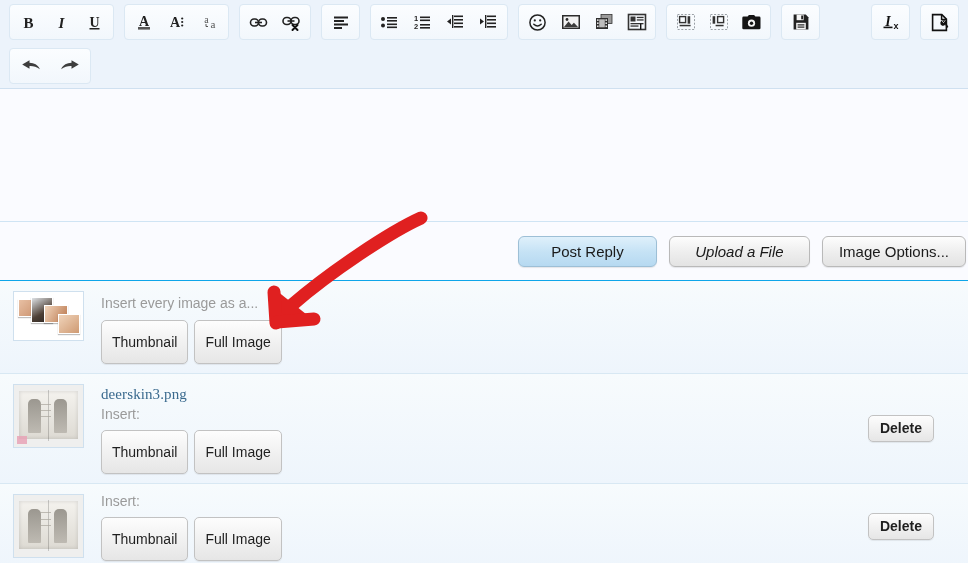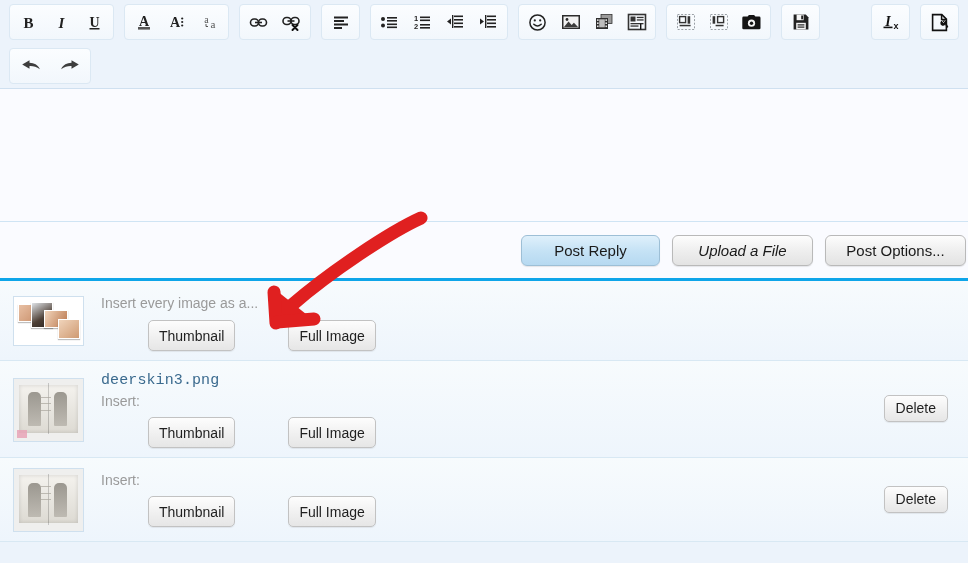--- a/index.html
+++ b/index.html
@@ -57,21 +57,21 @@
   }
 
   
   .action-bar {
     background: #fafbff;
     height: 59px;
     display: flex;
     align-items: center;
     justify-content: flex-end;
     padding-right: 2px;
-    border-bottom: 3px solid #0ea5e9;
+    border-bottom: 1px solid #0ea5e9;
   }
   .btn {
     font-family: "Liberation Sans", sans-serif;
     font-size: 15px;
     color: #1a1a1a;
     border: 1px solid #b9b9b9;
     border-radius: 6px;
     background: linear-gradient(to bottom, #fdfdfd 0%, #eeeeee 52%, #e3e3e3 100%);
     box-shadow: 0 1px 1px rgba(0,0,0,0.09);
     padding: 0 16px;
@@ -88,24 +88,24 @@
     text-align: center;
   }
   .btn.w-upload { min-width: 141px; text-align: center; font-style: italic; }
   .btn.w-more   { min-width: 141px; text-align: center; }
 
   
   .attach-list { background: #f2f8fd; }
   .attach-row {
     position: relative;
     display: flex;
-    align-items: center;
+    align-items: flex-start;
     background: linear-gradient(to bottom, #f7fbfd 0%, #eef5fc 100%);
     border-bottom: 1px solid #d8e8f3;
-    padding: 8px 10px 9px 13px;
+    padding: 8px 24px 9px 13px;
   }
   .attach-row.first { min-height: 63px; }
 
   .thumb-frame {
     width: 71px; height: 50px;
     border: 1px solid #cfe0ee;
     background: #ffffff;
     flex: 0 0 auto;
     position: relative;
     overflow: hidden;
@@ -155,21 +155,21 @@
     position: absolute; left: 3px; bottom: 3px; width: 10px; height: 8px;
     background: #e8a3b6; opacity: .85;
   }
 
   .attach-info {
     flex: 1 1 auto;
     padding-left: 17px;
     min-width: 0;
   }
   .file-name {
-    font-family: Liberation Mono, monospace;
+    font-family: Liberation Serif, serif;
     font-size: 15px;
     color: #3a6a8e;
     line-height: 20px;
     margin: 2px 0 1px 0;
     letter-spacing: .1px;
   }
   .insert-label {
     font-size: 14px;
     color: #9a9a9a;
     line-height: 19px;
@@ -179,46 +179,46 @@
 
   .mini-btns { display: flex; gap: 6px; }
   .mini-btn {
     font-family: "Liberation Sans", sans-serif;
     font-size: 14px;
     color: #1f1f1f;
     background: linear-gradient(to bottom, #fdfdfd 0%, #f0f0f0 55%, #e6e6e6 100%);
     border: 1px solid #c2c2c2;
     border-radius: 5px;
     padding: 0 10px;
-    height: 31px;
+    height: 44px;
     line-height: 24px;
     cursor: pointer;
     box-shadow: 0 1px 1px rgba(0,0,0,.07);
     white-space: nowrap;
-    margin-left: 47px;
   }
   .delete-wrap {
     flex: 0 0 auto;
     display: flex;
     align-items: center;
     align-self: center;
     padding-right: 10px;
   }
   .del-btn {
     font-family: "Liberation Sans", sans-serif;
     font-size: 14px;
     color: #1f1f1f;
     background: linear-gradient(to bottom, #fdfdfd 0%, #f0f0f0 55%, #e6e6e6 100%);
     border: 1px solid #c2c2c2;
     border-radius: 5px;
     padding: 0 11px;
     height: 27px;
     line-height: 25px;
     cursor: pointer;
     box-shadow: 0 1px 1px rgba(0,0,0,.07);
+    font-weight: bold;
   }
 
   
   .annotation {
     position: absolute;
     left: 0; top: 0;
     width: 968px; height: 563px;
     pointer-events: none;
   }
 </style>
@@ -468,21 +468,21 @@
       </div>
     </div>
 
   </div>
 
   <div class="editor-body"></div>
 
   <div class="action-bar">
     <button class="btn primary">Post Reply</button>
     <button class="btn w-upload">Upload a File</button>
-    <button class="btn w-more">Post Options...</button>
+    <button class="btn w-more">Image Options...</button>
   </div>
 
   <div class="attach-list">
 
     <div class="attach-row first">
       <div class="thumb-frame">
         <span class="thumb-stack">
           <i class="st1"></i>
             <i class="st2"></i>
             <i class="st3"></i>

